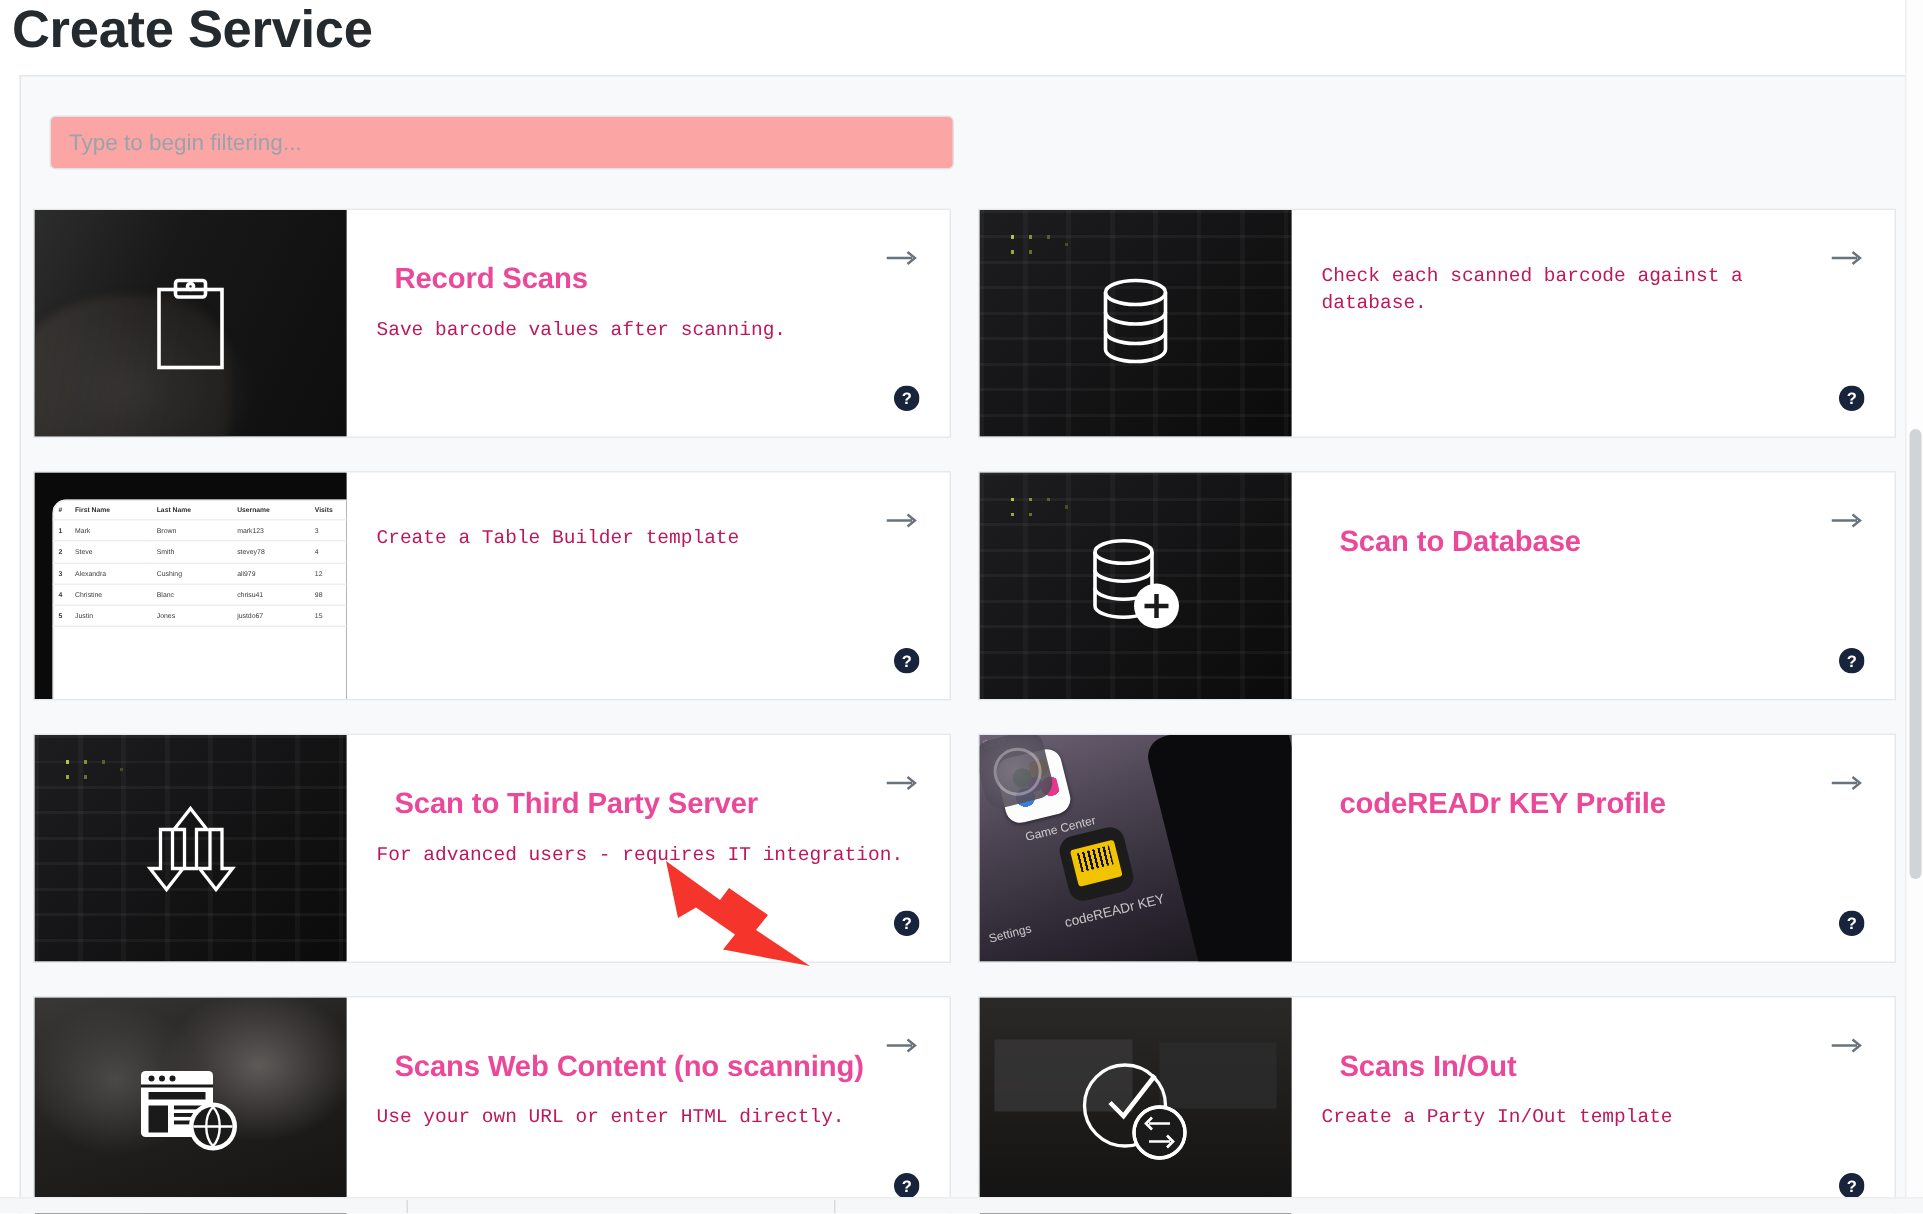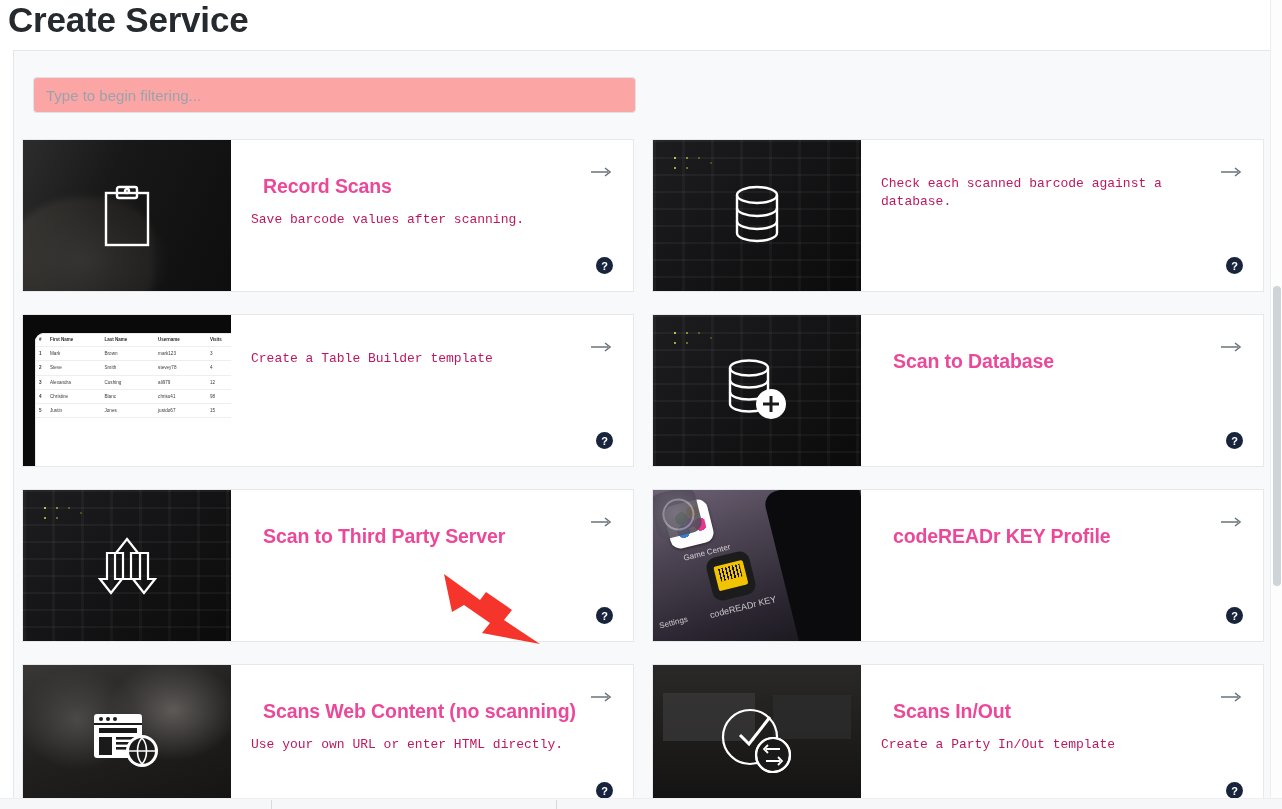--- a/index.html
+++ b/index.html
@@ -529,20 +529,21 @@
           <div class="thumb-icon">
             <svg width="62" height="66" viewBox="0 0 62 66" fill="none" stroke="#ffffff" stroke-width="2.2">
               <path d="M31 6l11 14h-7v26h-8V20h-7z"></path>
               <path d="M12 60L1 46h7V20h8v26h7z" transform="translate(3,0)"></path>
               <path d="M50 60L39 46h7V20h8v26h7z" transform="translate(-2,0)"></path>
             </svg>
           </div>
         </div>
         <div class="body">
           <h2 class="card-title">Scan to Third Party Server</h2>
+          <p class="card-desc">For advanced users - requires IT integration.</p>
           <span class="go-arrow">
             <svg width="22" height="12" viewBox="0 0 22 12">
                 <path d="M0 6h17M14 2l5 4-5 4" stroke="#6a737b" stroke-width="1.6" fill="none"></path>
               </svg>
           </span>
           <span class="help-icon">
             <svg width="17" height="17" viewBox="0 0 17 17">
                 <circle cx="8.5" cy="8.5" r="8.5" fill="#17243c"></circle>
                 <text x="8.5" y="12.6" text-anchor="middle" font-family="Liberation Sans, sans-serif" font-size="11" font-weight="bold" fill="#ffffff">?</text>
               </svg>

